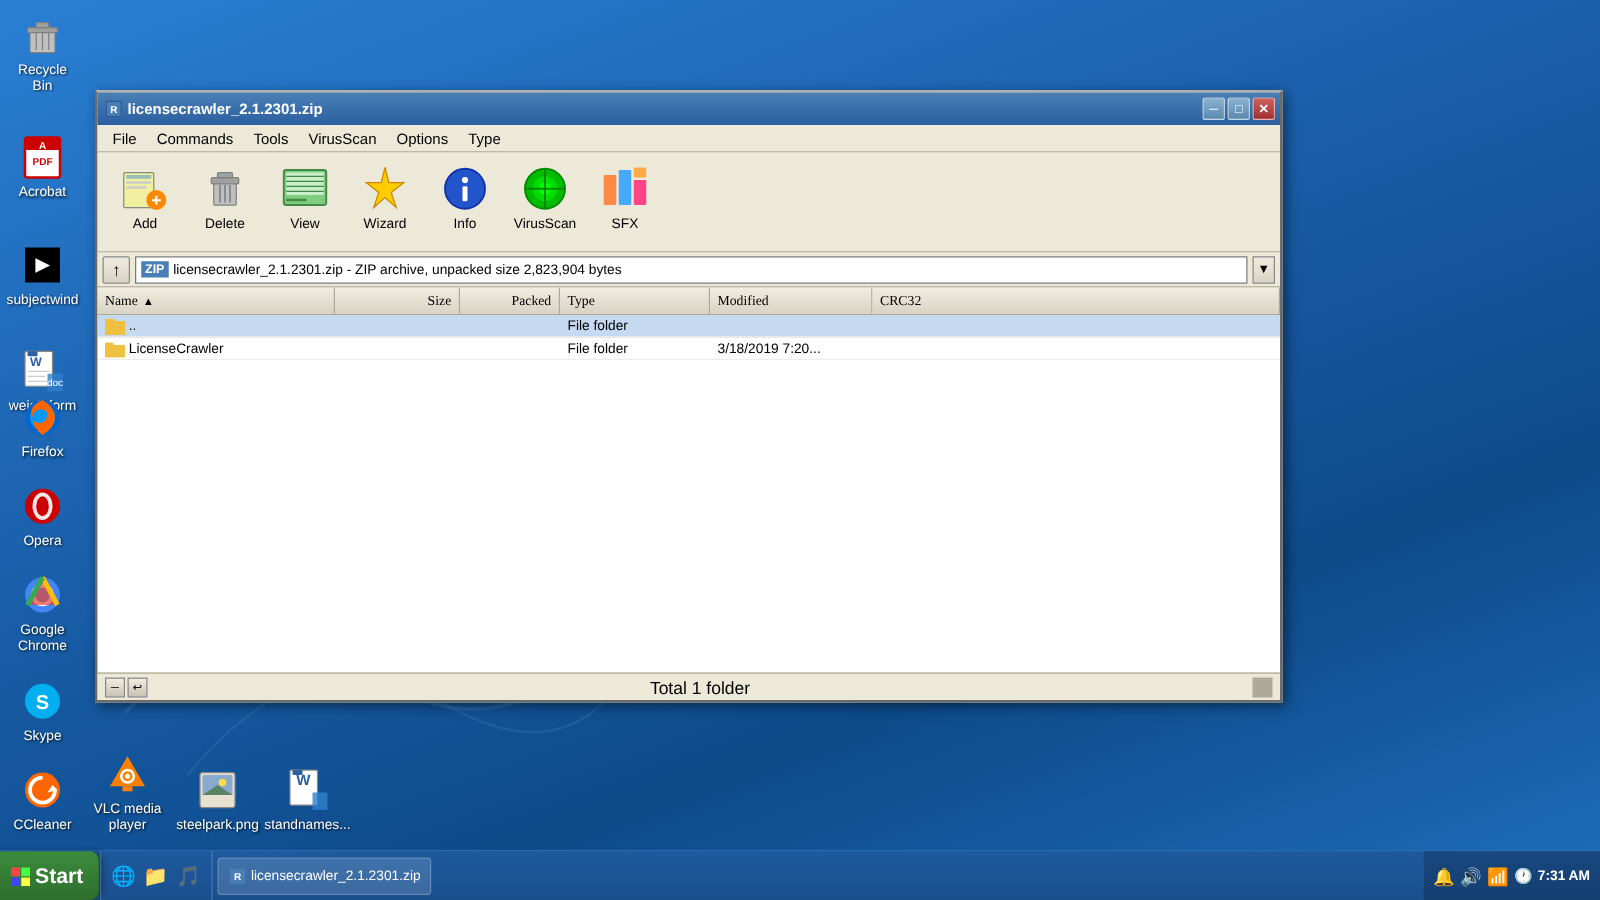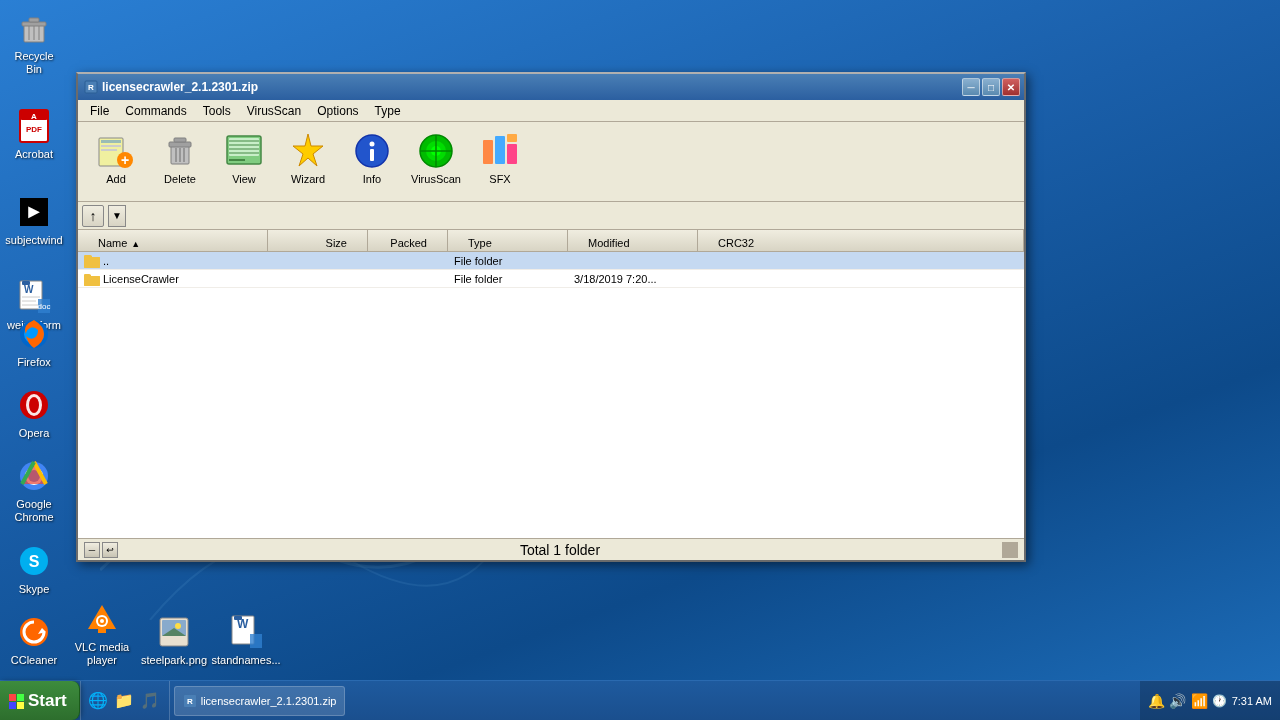--- a/index.html
+++ b/index.html
@@ -121,20 +121,21 @@
       gap: 4px;
       padding: 0 8px;
       height: 100%;
       background: rgba(0,0,0,0.2);
     }
 
     .taskbar-time {
       color: white;
       font-size: 11px;
       text-align: left;
+      font-weight: bold;
     }
 
     
     .winrar-window {
       position: absolute;
       top: 72px;
       left: 76px;
       width: 950px;
       height: 490px;
       background: #ece9d8;
@@ -307,27 +308,28 @@
     .file-list-header {
       display: flex;
       height: 22px;
       background: #ece9d8;
       border-bottom: 1px solid #b0a898;
       flex-shrink: 0;
     }
 
     .col-header {
       border-right: 1px solid #b0a898;
-      padding: 2px 20px;
+      padding: 2px 6px;
       font-size: 11px;
       display: flex;
-      align-items: flex-end;
+      align-items: center;
       cursor: pointer;
       background: linear-gradient(to bottom, #f0ede0, #d8d4c4);
       user-select: none;
+      font-family: Liberation Serif, serif;
     }
 
     .col-name { width: 190px; }
     .col-size { width: 100px; justify-content: flex-end; }
     .col-packed { width: 80px; justify-content: flex-end; }
     .col-type { width: 120px; }
     .col-modified { width: 130px; }
     .col-crc32 { width: 90px; flex: 1; }
 
     .col-sort-indicator { margin-left: 4px; font-size: 9px; }
@@ -743,20 +745,24 @@
             <rect x="26" y="2" width="10" height="8" rx="1" fill="#ffaa44"></rect>
           </svg>
         </div>
         <span class="tb-label">SFX</span>
       </button>
 
     </div>
 
     <div class="address-bar">
       <button class="addr-up-btn">↑</button>
+      <div class="addr-path">
+        <span style="font-size:10px; background:#4a7fb5; color:white; padding:1px 3px; font-weight:bold;">ZIP</span>
+        <span>licensecrawler_2.1.2301.zip - ZIP archive, unpacked size 2,823,904 bytes</span>
+      </div>
       <button class="addr-dropdown">▼</button>
     </div>
 
     <div class="file-list-container">
 
       <div class="file-list-header">
         <div class="col-header col-name">
           <span>Name</span>
           <span class="col-sort-indicator">▲</span>
         </div>

